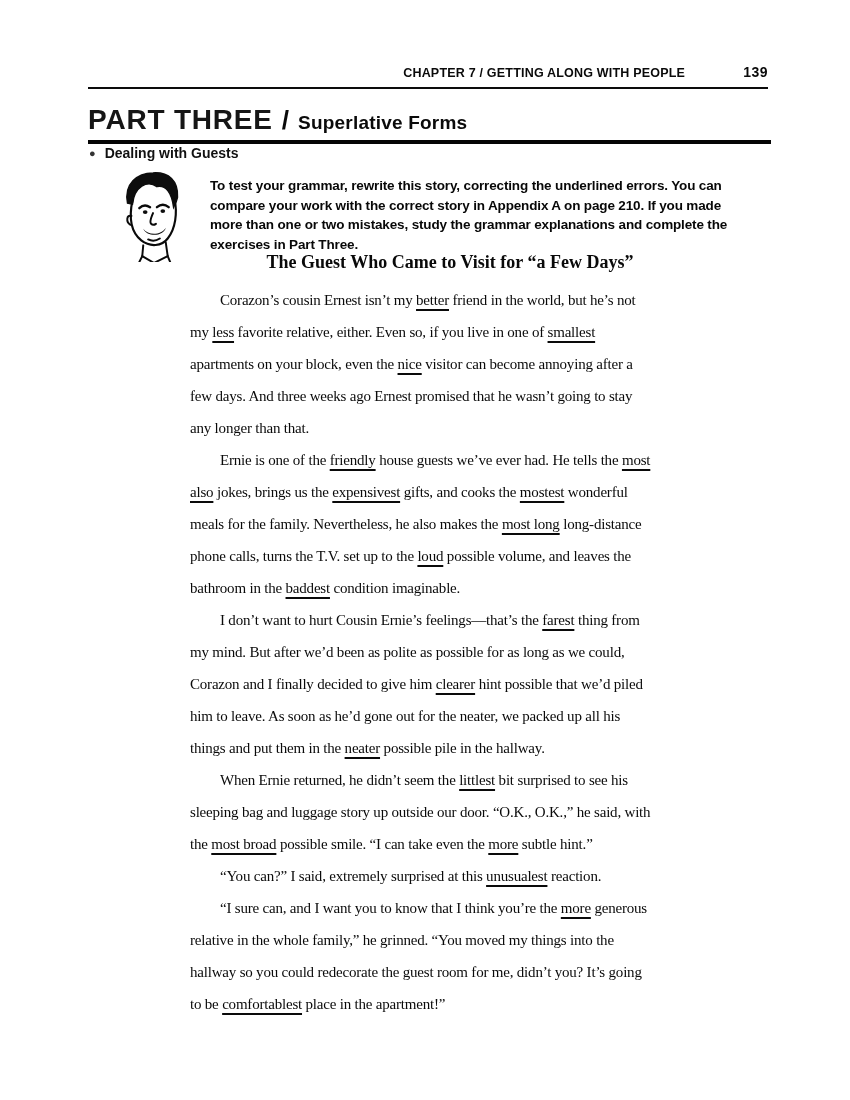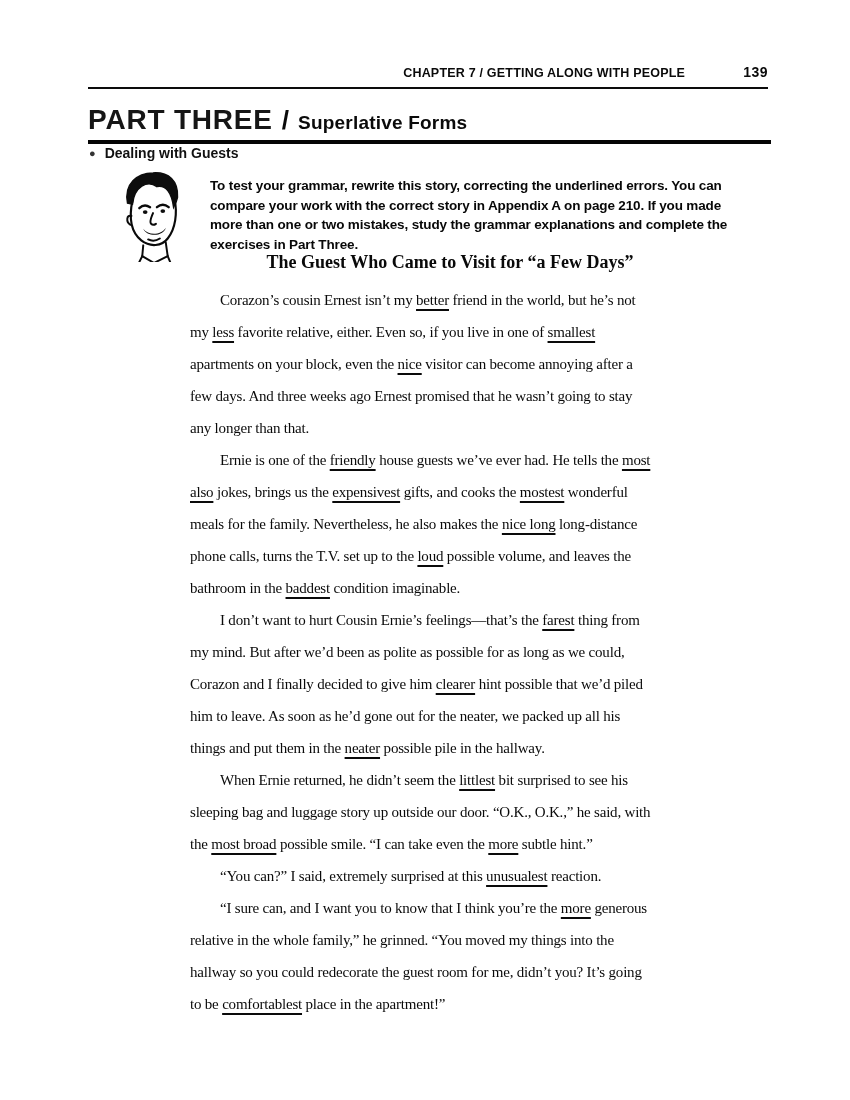--- a/index.html
+++ b/index.html
@@ -129,21 +129,21 @@
   <div class="story-title">The Guest Who Came to Visit for “a Few Days”</div>
 
   <div class="story-body">
       <div class="bline indent"><span>Corazon’s cousin Ernest isn’t my </span><span class="err">better</span><span> friend in the world, but he’s not</span></div>
       <div class="bline"><span>my </span><span class="err">less</span><span> favorite relative, either. Even so, if you live in one of </span><span class="err">smallest</span></div>
       <div class="bline"><span>apartments on your block, even the </span><span class="err">nice</span><span> visitor can become annoying after a</span></div>
       <div class="bline"><span>few days. And three weeks ago Ernest promised that he wasn’t going to stay</span></div>
       <div class="bline"><span>any longer than that.</span></div>
       <div class="bline indent"><span>Ernie is one of the </span><span class="err">friendly</span><span> house guests we’ve ever had. He tells the </span><span class="err">most</span></div>
       <div class="bline"><span class="err">also</span><span> jokes, brings us the </span><span class="err">expensivest</span><span> gifts, and cooks the </span><span class="err">mostest</span><span> wonderful</span></div>
-      <div class="bline"><span>meals for the family. Nevertheless, he also makes the </span><span class="err">nice long</span><span> long-distance</span></div>
+      <div class="bline"><span>meals for the family. Nevertheless, he also makes the </span><span class="err">most long</span><span> long-distance</span></div>
       <div class="bline"><span>phone calls, turns the T.V. set up to the </span><span class="err">loud</span><span> possible volume, and leaves the</span></div>
       <div class="bline"><span>bathroom in the </span><span class="err">baddest</span><span> condition imaginable.</span></div>
       <div class="bline indent"><span>I don’t want to hurt Cousin Ernie’s feelings—that’s the </span><span class="err">farest</span><span> thing from</span></div>
       <div class="bline"><span>my mind. But after we’d been as polite as possible for as long as we could,</span></div>
       <div class="bline"><span>Corazon and I finally decided to give him </span><span class="err">clearer</span><span> hint possible that we’d piled</span></div>
       <div class="bline"><span>him to leave. As soon as he’d gone out for the neater, we packed up all his</span></div>
       <div class="bline"><span>things and put them in the </span><span class="err">neater</span><span> possible pile in the hallway.</span></div>
       <div class="bline indent"><span>When Ernie returned, he didn’t seem the </span><span class="err">littlest</span><span> bit surprised to see his</span></div>
       <div class="bline"><span>sleeping bag and luggage story up outside our door. “O.K., O.K.,” he said, with</span></div>
       <div class="bline"><span>the </span><span class="err">most broad</span><span> possible smile. “I can take even the </span><span class="err">more</span><span> subtle hint.”</span></div>

